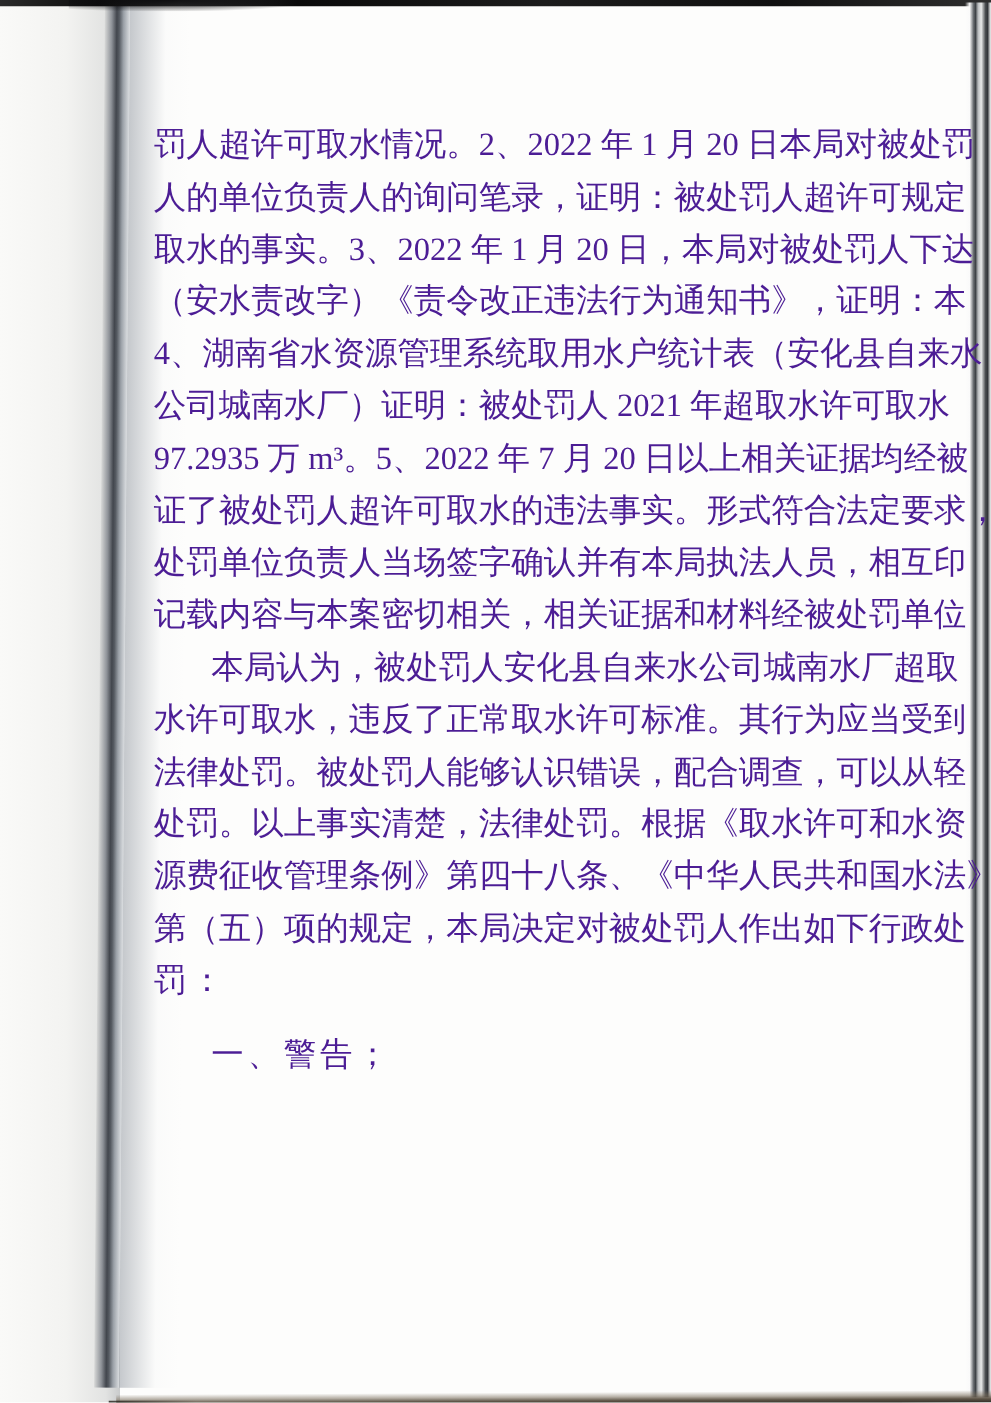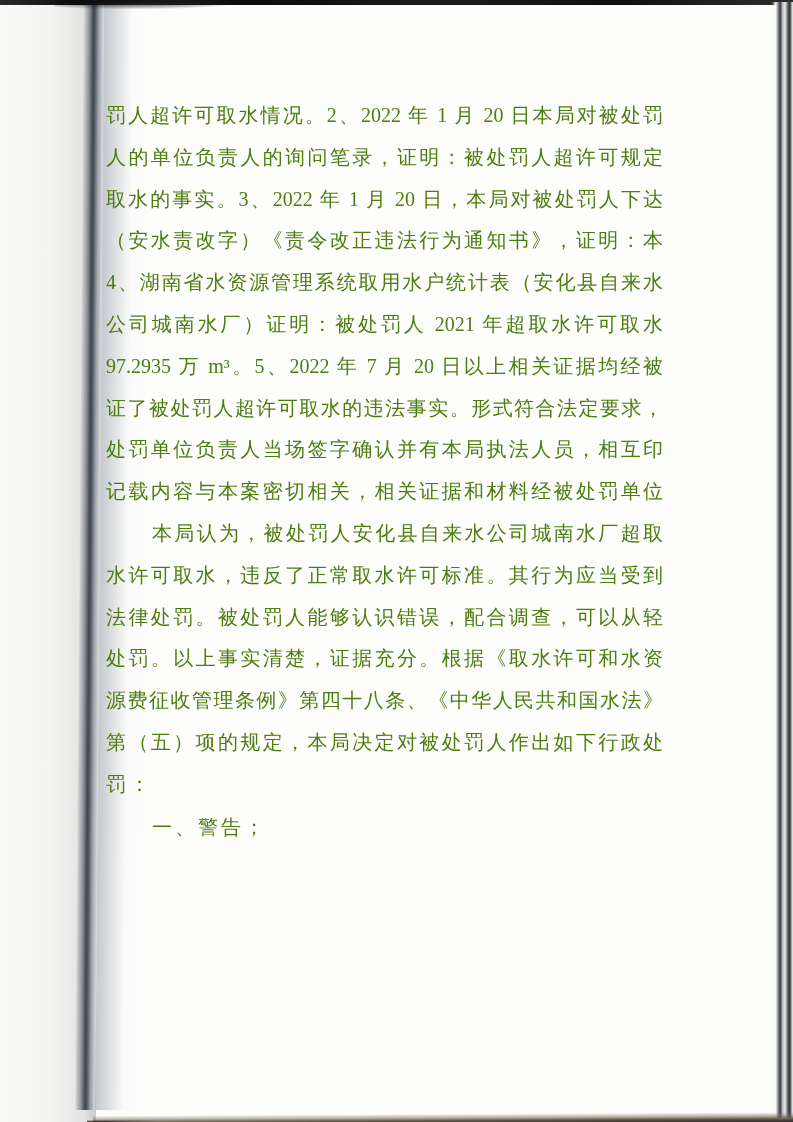--- a/index.html
+++ b/index.html
@@ -69,40 +69,40 @@
     transform-origin: bottom right;
   }
   .bottom-strip::before {
     content: "";
     position: absolute; left: -6px; bottom: -1px;
     width: 70px; height: 6px;
     background: linear-gradient(to right, rgba(40,36,30,0.85), rgba(40,36,30,0));
   }
   
   .text-block {
-    position: absolute; left: 106px; top: 95px;
+    position: absolute; left: 123px; top: 95px;
     width: 557px;
-    color: #4d7c0f;
-    font-size: 20px;
+    color: #4c1d95;
+    font-size: 26px;
     line-height: 41.8px;
     font-weight: 400;
   }
   .line {
     text-align: justify;
     text-align-last: justify;
     text-justify: inter-character;
     white-space: nowrap;
   }
   .line.para-end {
     text-align: left;
     text-align-last: left;
     letter-spacing: 3.5px;
   }
   .line.indent { text-indent: 46px; }
-  .line.last-line { margin-top: 1px; letter-spacing: 3px; }
+  .line.last-line { margin-top: 17px; letter-spacing: 3px; }
 </style>
 </head>
 <body>
 
 <div class="scan">
   <div class="facing-page"></div>
   <div class="spine"></div>
   <div class="top-strip"></div>
   <div class="right-edge"></div>
   <div class="bottom-strip"></div>
@@ -114,19 +114,19 @@
     <div class="line">（安水责改字）《责令改正违法行为通知书》，证明：本</div>
     <div class="line">4、湖南省水资源管理系统取用水户统计表（安化县自来水</div>
     <div class="line">公司城南水厂）证明：被处罚人 2021 年超取水许可取水</div>
     <div class="line">97.2935 万 m³。5、2022 年 7 月 20 日以上相关证据均经被</div>
     <div class="line">证了被处罚人超许可取水的违法事实。形式符合法定要求，</div>
     <div class="line">处罚单位负责人当场签字确认并有本局执法人员，相互印</div>
     <div class="line">记载内容与本案密切相关，相关证据和材料经被处罚单位</div>
     <div class="line indent">本局认为，被处罚人安化县自来水公司城南水厂超取</div>
     <div class="line">水许可取水，违反了正常取水许可标准。其行为应当受到</div>
     <div class="line">法律处罚。被处罚人能够认识错误，配合调查，可以从轻</div>
-    <div class="line">处罚。以上事实清楚，证据充分。根据《取水许可和水资</div>
+    <div class="line">处罚。以上事实清楚，法律处罚。根据《取水许可和水资</div>
     <div class="line">源费征收管理条例》第四十八条、《中华人民共和国水法》</div>
     <div class="line">第（五）项的规定，本局决定对被处罚人作出如下行政处</div>
     <div class="line para-end">罚：</div>
     <div class="line para-end indent last-line">一、警告；</div>
   </div>
 </div>
 
 </body></html>

